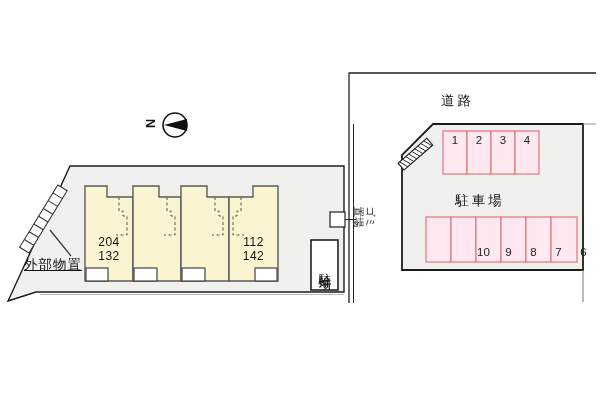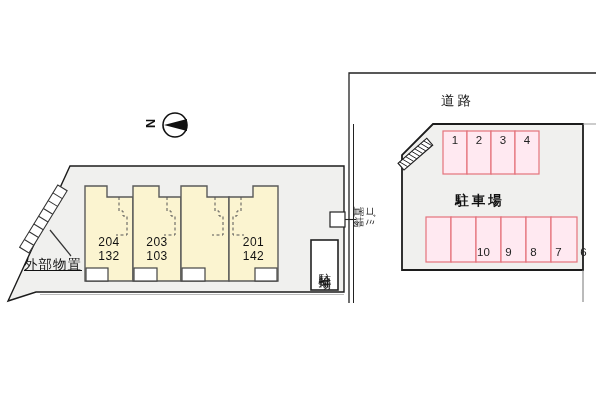--- a/index.html
+++ b/index.html
@@ -4,21 +4,21 @@
 <style>
   html,body{margin:0;padding:0;}
   body{width:600px;height:400px;background:#ffffff;overflow:hidden;
        font-family:"Liberation Sans","DejaVu Sans",sans-serif;}
   .stage{position:relative;width:600px;height:400px;background:#fff;}
   .stage svg{position:absolute;left:0;top:0;}
   .lbl{position:absolute;color:#111;}
   .road-label{left:441px;top:92px;width:62px;text-align:left;
               font-size:13.5px;letter-spacing:3px;}
   .parking-label{left:428px;top:192px;width:104px;text-align:center;
-              font-size:13.5px;letter-spacing:3px;font-weight:bold;}
+              font-size:13.5px;letter-spacing:3px;}
   .storage-label{left:24px;top:256px;width:120px;font-size:13.5px;
               letter-spacing:1px;white-space:nowrap;text-decoration:underline;}
   .north-label{left:143px;top:116px;width:15px;height:15px;
               font-size:13px;font-weight:bold;text-align:center;
               transform:rotate(90deg);}
   .bike-label{left:311px;top:244px;width:27px;height:44px;
               font-size:12.5px;letter-spacing:2px;text-align:center;
               writing-mode:vertical-rl;margin:0 auto;line-height:27px;}
   .garbage-label{left:352px;top:205px;width:26px;font-size:10.5px;
               line-height:12px;word-break:break-all;text-align:center;
@@ -133,26 +133,22 @@
   <div class="lbl storage-label">外部物置</div>
 
   <div class="lbl bike-label">駐輪場</div>
 
   <div class="lbl garbage-label">ゴミ置場</div>
 
   <div class="unit-label" style="left:85px;width:48px">
     <span>204</span>
     <span>132</span>
   </div>
-  <div class="unit-label" style="left:133px;width:48px">
-    <span>203</span>
-    <span>103</span>
-  </div>
   <div class="unit-label" style="left:229px;width:49px">
-    <span>201</span>
+    <span>112</span>
     <span>142</span>
   </div>
 
   <div class="stall-num top" style="left:443px">1</div>
   <div class="stall-num top" style="left:467px">2</div>
   <div class="stall-num top" style="left:491px">3</div>
   <div class="stall-num top" style="left:515px">4</div>
 
   <div class="stall-num bottom" style="left:426px">10</div>
   <div class="stall-num bottom" style="left:451px">9</div>

